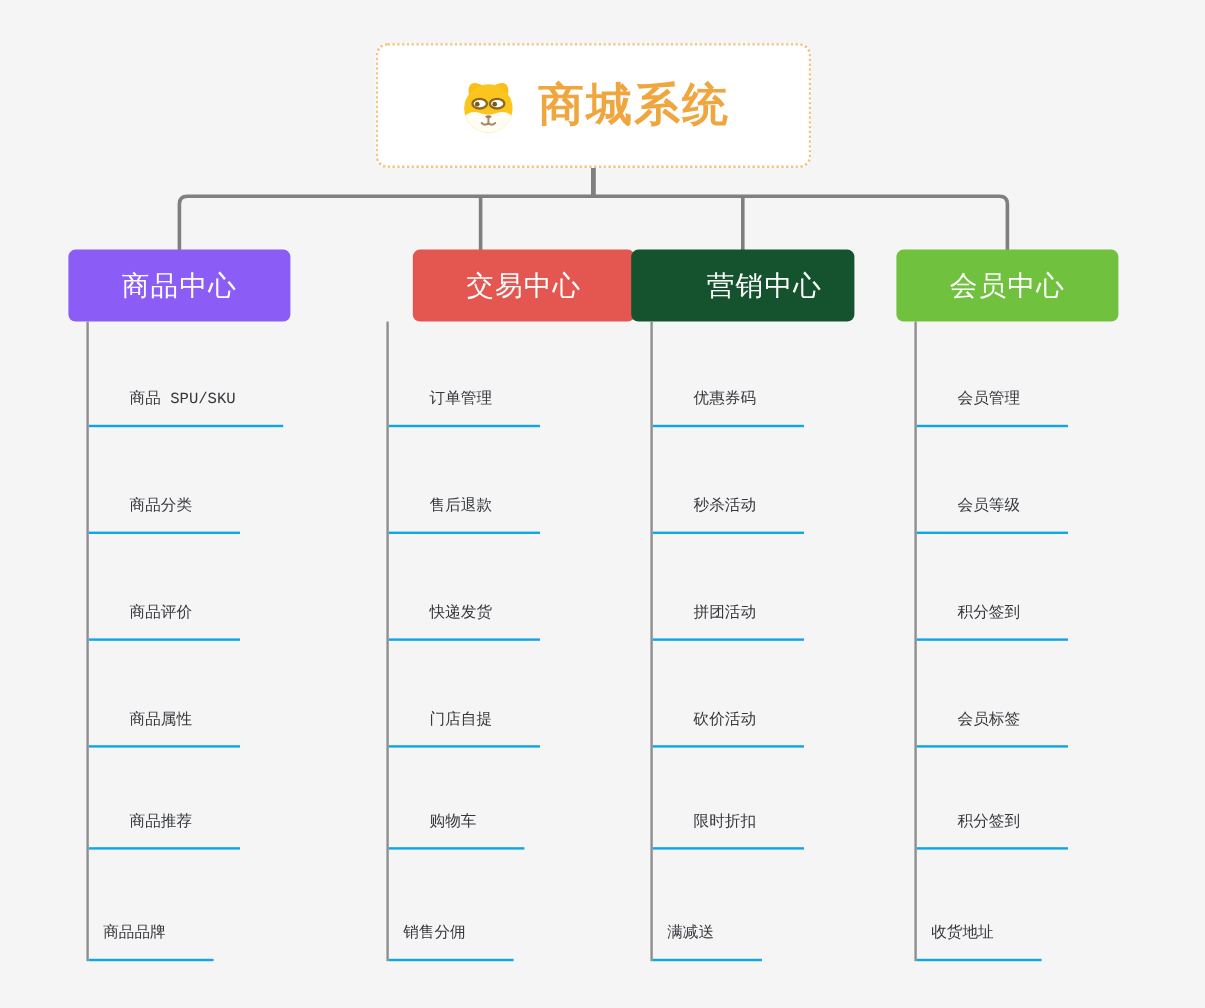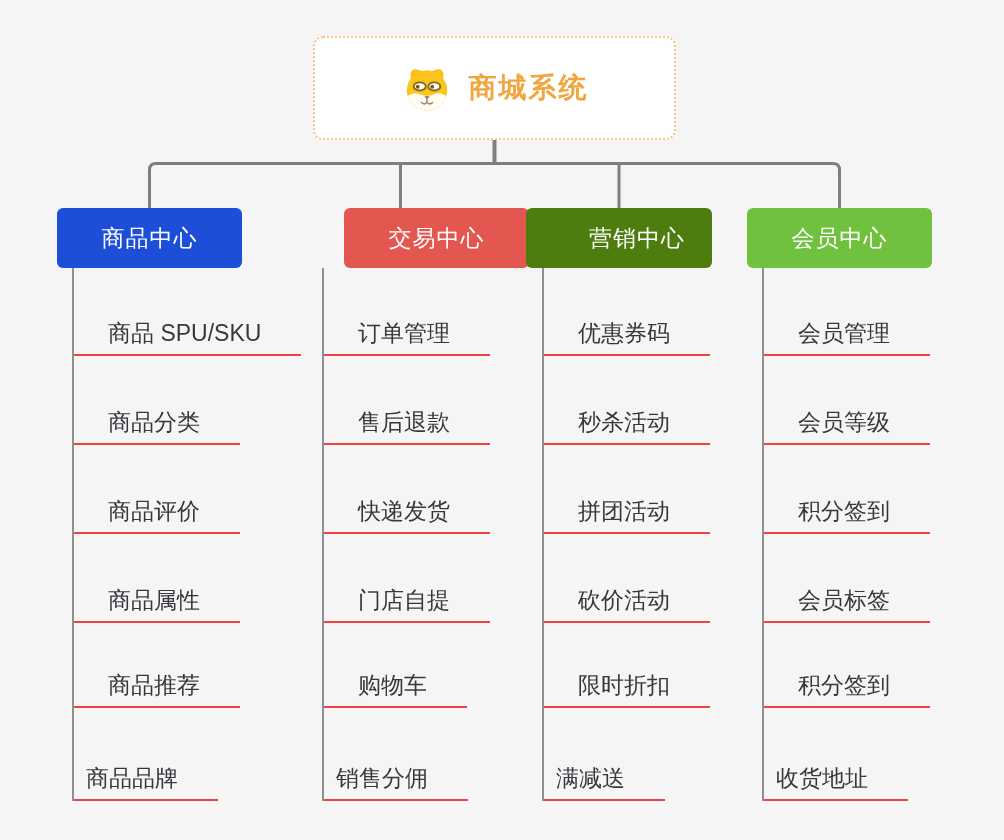--- a/index.html
+++ b/index.html
@@ -23,21 +23,21 @@
     background: #ffffff;
     border: 2px dotted #f5c382;
     border-radius: 10px;
     box-sizing: border-box;
     display: flex;
     align-items: center;
     justify-content: center;
     gap: 16px;
   }
   .root-label {
-    font-size: 28px;
+    font-size: 38px;
     font-weight: bold;
     letter-spacing: 2px;
     color: #f0a63e;
     line-height: 1;
   }
   .root-icon { width: 52px; height: 50px; flex: 0 0 auto; }
 
   
   .edges {
     position: absolute;
@@ -77,26 +77,27 @@
   }
   .c0 { left: 72px; }
   .c1 { left: 322px; }
   .c2 { left: 542px; }
   .c3 { left: 762px; }
 
   .leaf {
     position: absolute;
     left: 0;
     white-space: nowrap;
-    font-size: 23px;
+    font-size: 13px;
     line-height: 26px;
     color: #36383c;
     padding: 0 40px 8px 34px;
-    border-bottom: 2px solid #ef4444;
+    border-bottom: 2px solid #0ea5e9;
     width: max-content;
+    font-family: Liberation Mono, monospace;
   }
   .r0 { top: 52px; }
   .r1 { top: 141px; }
   .r2 { top: 230px; }
   .r3 { top: 319px; }
   .r4 { top: 404px; }
   .r5 { top: 497px; padding-left: 12px; }
 </style>
 </head>
 <body>
@@ -122,27 +123,27 @@
       <ellipse cx="23" cy="29" rx="7.5" ry="5" fill="#ffffff" stroke="#8a6a1f" stroke-width="2.4"></ellipse>
       <ellipse cx="41" cy="29" rx="7.5" ry="5" fill="#ffffff" stroke="#8a6a1f" stroke-width="2.4"></ellipse>
       <circle cx="20.5" cy="29.5" r="2.4" fill="#7a5a14"></circle>
       <circle cx="38.5" cy="29.5" r="2.4" fill="#7a5a14"></circle>
       <path d="M28.5 42 Q32 40 35.5 42 Q32 46.5 28.5 42 Z" fill="#9a7d62"></path>
       <path d="M32 44 L32 49 M25 49 Q28.5 52.5 32 49 Q35.5 52.5 39 49" fill="none" stroke="#a78a6d" stroke-width="2" stroke-linecap="round"></path>
     </svg>
     <span class="root-label" style="color: rgb(240, 166, 62);">商城系统</span>
   </div>
 
-  <div class="branch-node b0" style="background: #1d4ed8;">
+  <div class="branch-node b0" style="background: #8b5cf6;">
     <span>商品中心</span>
   </div>
   <div class="branch-node b1" style="background: rgb(228, 87, 80);">
     <span>交易中心</span>
   </div>
-  <div class="branch-node b2" style="background: #4d7c0f; padding-left: 36px;">
+  <div class="branch-node b2" style="background: #14532d; padding-left: 36px;">
     <span>营销中心</span>
   </div>
   <div class="branch-node b3" style="background: rgb(111, 193, 62);">
     <span>会员中心</span>
   </div>
 
   <div class="col c0">
     <div class="leaf r0">商品 SPU/SKU</div>
     <div class="leaf r1">商品分类</div>
     <div class="leaf r2">商品评价</div>

